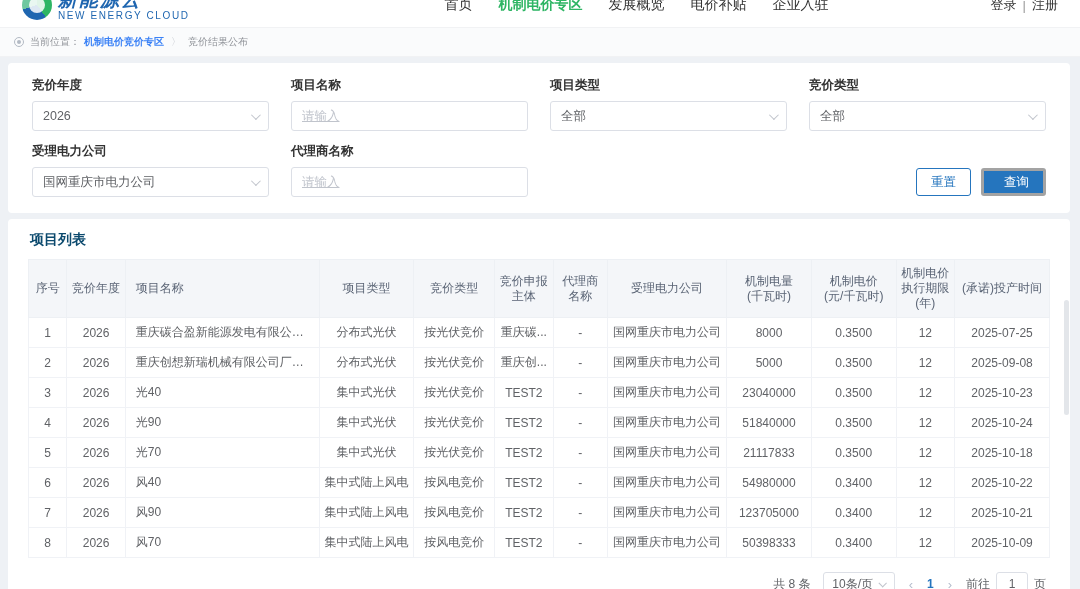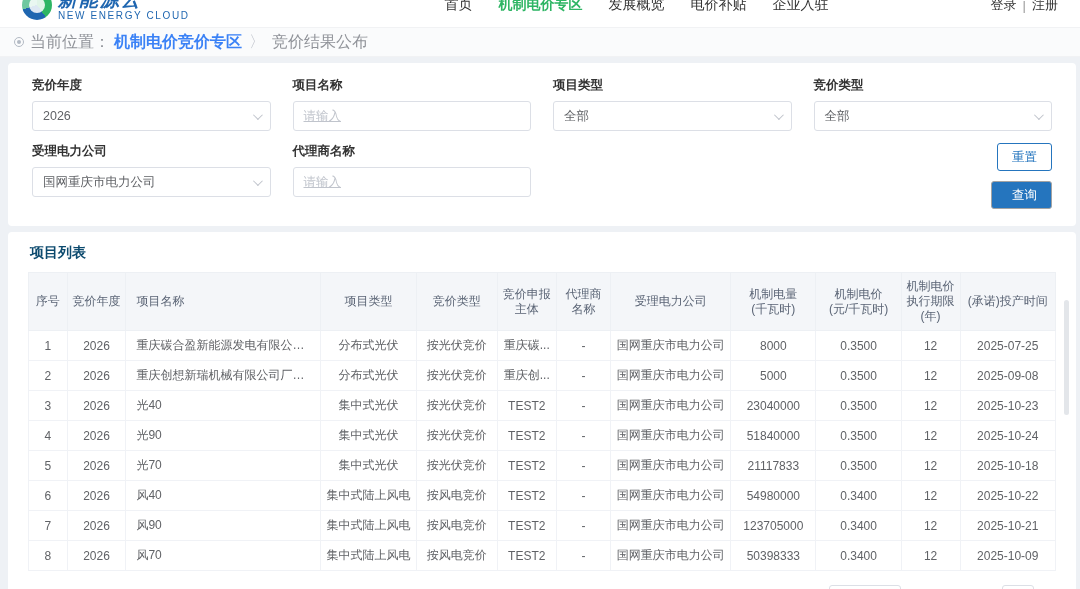--- a/index.html
+++ b/index.html
@@ -19,44 +19,44 @@
   .logo-cn { font-size:19px; font-weight:bold; font-style:italic; color:#1f66b0; letter-spacing:2px; }
   .logo-en { font-size:10px; font-weight:normal; color:#1f66b0; letter-spacing:1.6px; margin-top:2px; }
   .nav-menu { display:flex; gap:26px; margin-left:255px; font-size:14px; color:#333; }
   .nav-item { cursor:pointer; white-space:nowrap; }
   .nav-item.active { color:#2eb564; font-weight:bold; }
   .nav-auth { margin-left:auto; font-size:13px; color:#333; display:flex; gap:6px; align-items:center; }
   .nav-auth .sep { color:#999; }
 
   
   .breadcrumb { height:29px; background:#fafbfc; display:flex; align-items:center;
-    padding:0 14px; font-size:16px; color:#909399; gap:4px; border-bottom:1px solid #f1f2f4; }
+    padding:0 14px; font-size:10px; color:#909399; gap:4px; border-bottom:1px solid #f1f2f4; }
   .pin { width:10px; height:10px; border:1.5px solid #b3bac4; border-radius:50%;
     display:inline-block; position:relative; margin-right:2px; }
   .pin::after { content:""; position:absolute; inset:2px; background:#b3bac4; border-radius:50%; }
   .crumb-strong { color:#3b82f6; font-weight:bold; }
   .crumb-sep { color:#c0c4cc; margin:0 3px; }
 
   
-  .card { background:#fff; border-radius:4px; margin:6px 4px 0 8px; }
+  .card { background:#fff; border-radius:4px; margin:6px 10px 0 8px; }
 
   
   .filter-card { padding:14px 24px 16px 24px; }
   .filter-grid { display:grid; grid-template-columns:repeat(4,1fr); column-gap:22px; row-gap:12px; }
   .field label { display:block; font-size:12.5px; font-weight:bold; color:#333; margin-bottom:7px; }
   .control { height:30px; border:1px solid #dcdfe6; border-radius:3px; display:flex;
     align-items:center; padding:0 10px; font-size:12.5px; color:#606266; background:#fff; }
   .control .ph { color:#c0c4cc;text-decoration:underline; }
   .control .caret { margin-left:auto; width:7px; height:7px; border-right:1.5px solid #c0c4cc;
     border-bottom:1.5px solid #c0c4cc; transform:rotate(45deg) translateY(-2px); }
-  .btn-cell { display:flex; align-items:flex-end; justify-content:flex-end; gap:10px; padding-bottom:1px;flex-direction:column; }
+  .btn-cell { display:flex; align-items:flex-end; justify-content:flex-end; gap:10px; padding-bottom:1px; }
   .btn { height:28px; min-width:52px; padding:0 14px; border-radius:3px; font-size:12.5px;
     display:flex; align-items:center; justify-content:center; cursor:pointer; }
   .btn-reset { background:#fff; border:1px solid #2575be; color:#2575be; }
-  .btn-query { background:#2575be; border:1px solid #a3a3a3; color:#fff;padding-left:20px; }
+  .btn-query { background:#2575be; border:3px solid #a3a3a3; color:#fff;padding-left:20px; }
 
   
   .list-card { padding:10px 20px 14px 20px; }
   .list-head { display:flex; align-items:center; justify-content:space-between; padding:2px 2px 10px 2px; }
   .list-title { font-size:14px; font-weight:bold; color:#0c4a6e; }
   .announcement { font-size:13px; color:#e25454; cursor:pointer; }
 
   table { width:100%; border-collapse:collapse; table-layout:fixed; }
   th { background:#f4f6f9; font-size:12px; color:#5a6475; font-weight:normal;
     padding:6px 4px; line-height:15px; white-space:pre-line; text-align:center;

